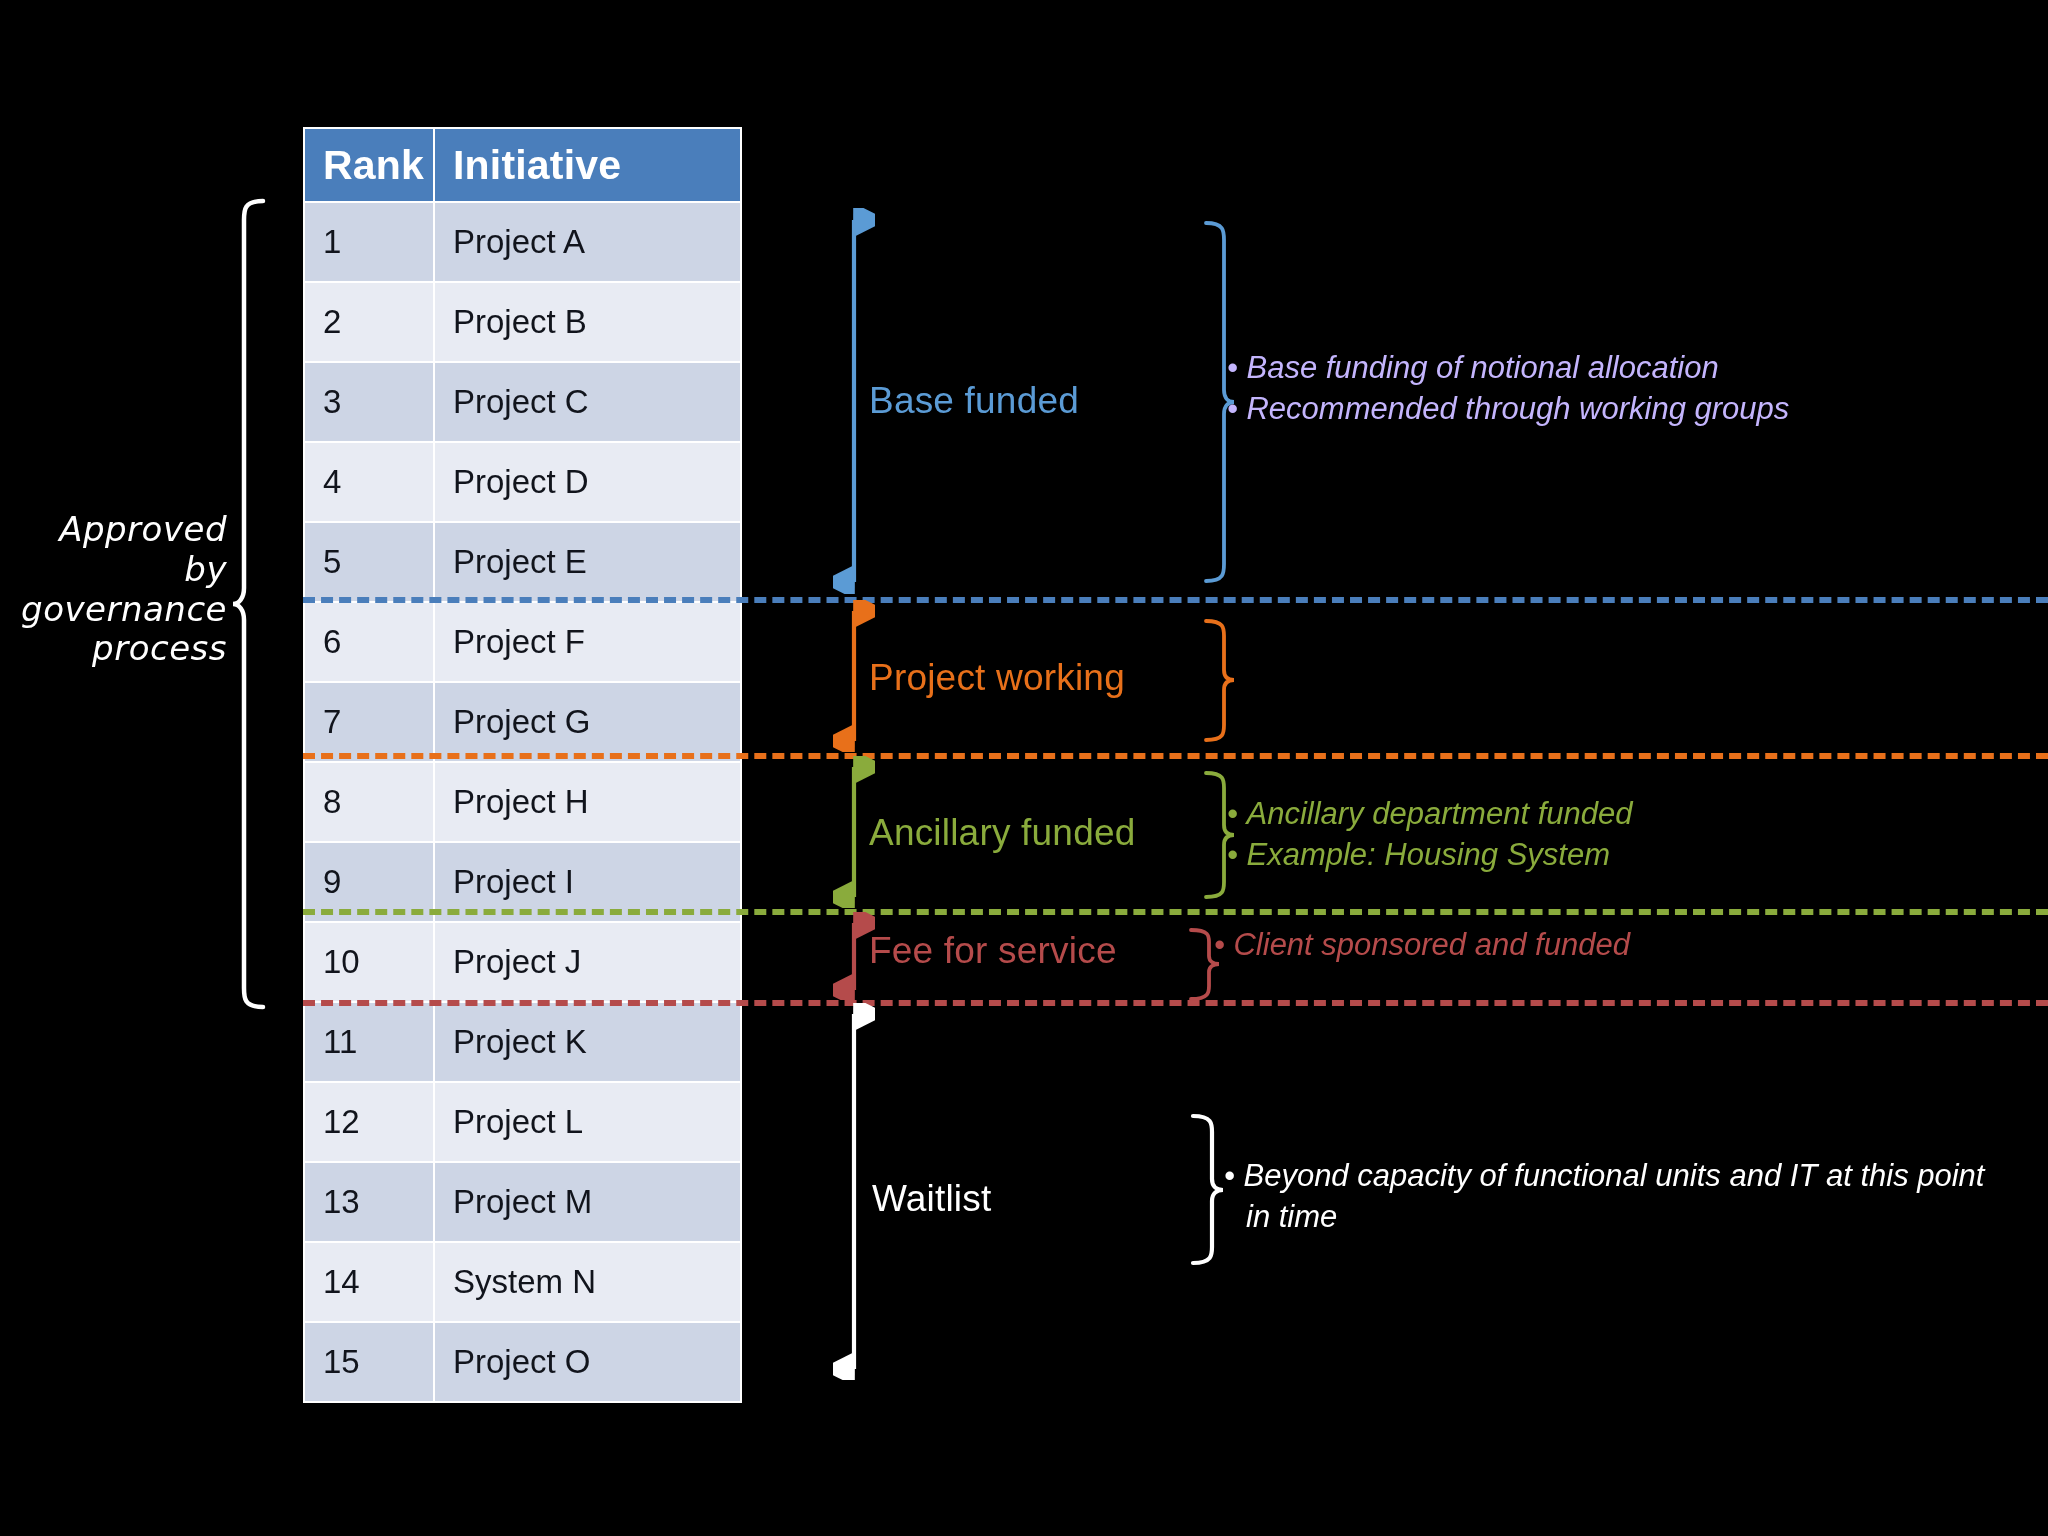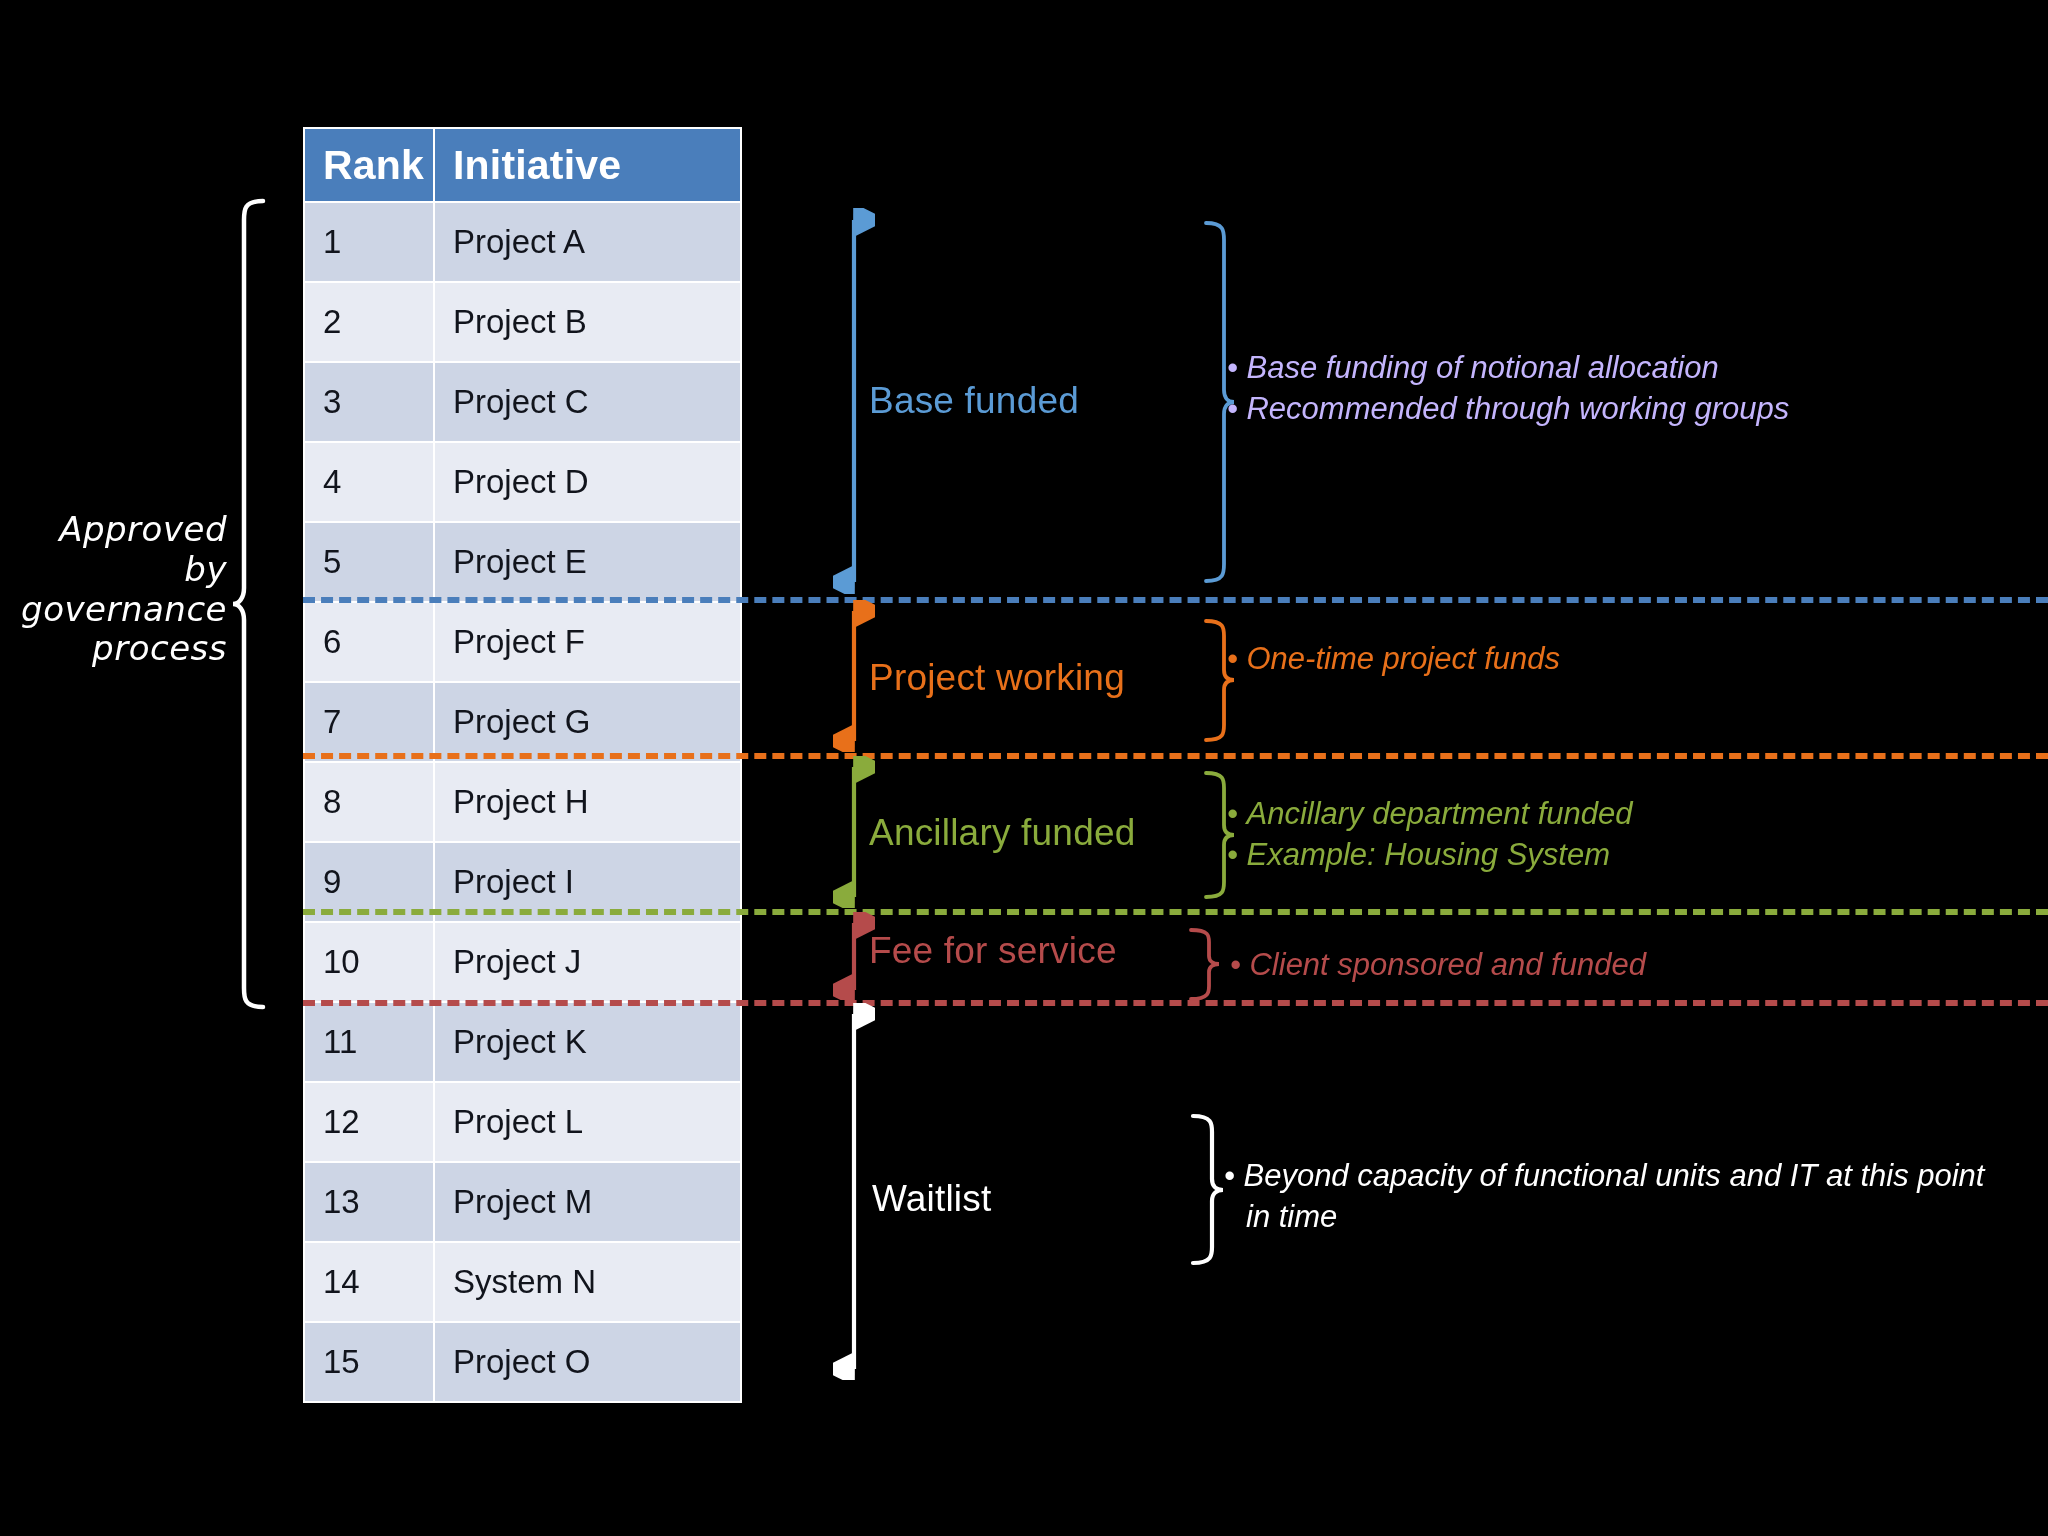--- a/index.html
+++ b/index.html
@@ -168,21 +168,20 @@
       </marker>
     </defs>
     <line x1="21" y1="11" x2="21" y2="141" stroke="#e8701a" stroke-width="4.2" marker-start="url(#mUp-or)" marker-end="url(#mDn-or)"></line>
   </svg>
   <div class="seg-label" style="left:869px;top:657px;color:#e8701a;">Project working</div>
 
   <svg class="rb" style="left:1203px;top:618px;" width="34" height="128" viewBox="0 0 34 128">
     <path d="M31 3 C13 3 13 10 13 18 L13 52 C13 60 8 62 3 62 C8 62 13 64 13 72 L13 107 C13 115 13 122 31 122" fill="none" stroke="#e8701a" stroke-width="3.8" stroke-linecap="round" transform="translate(34,0) scale(-1,1)"></path>
   </svg>
   <div class="note-wrap" style="left:1227px;top:638px;color:#e8701a;">
-    <div><span>•&nbsp;</span><span>One-time project funds</span></div>
   </div>
 
   <svg class="arrow-svg" style="left:833px;top:756px;" width="42" height="152" viewBox="0 0 42 152">
     <defs>
       <marker id="mUp-gr" markerWidth="9" markerHeight="9" refX="4.5" refY="8.2" orient="auto">
         <path d="M0.4,8.4 L4.5,0.3 L8.6,8.4 Z" fill="#8aab3c"></path>
       </marker>
       <marker id="mDn-gr" markerWidth="9" markerHeight="9" refX="4.5" refY="0.8" orient="auto">
         <path d="M0.4,0.6 L8.6,0.6 L4.5,8.7 Z" fill="#8aab3c"></path>
       </marker>
@@ -208,21 +207,21 @@
         <path d="M0.4,0.6 L8.6,0.6 L4.5,8.7 Z" fill="#b54b4b"></path>
       </marker>
     </defs>
     <line x1="21" y1="11" x2="21" y2="78" stroke="#b54b4b" stroke-width="4.2" marker-start="url(#mUp-rd)" marker-end="url(#mDn-rd)"></line>
   </svg>
   <div class="seg-label" style="left:869px;top:930px;color:#b54b4b;">Fee for service</div>
 
   <svg class="rb" style="left:1188px;top:927px;" width="34" height="80" viewBox="0 0 34 80">
     <path d="M31 3 C13 3 13 9 13 15 L13 29 C13 35 8 37 3 37 C8 37 13 39 13 45 L13 59 C13 65 13 72 31 72" fill="none" stroke="#b54b4b" stroke-width="3.8" stroke-linecap="round" transform="translate(34,0) scale(-1,1)"></path>
   </svg>
-  <div class="note-wrap" style="left:1214px;top:944px;color:#b54b4b;margin-left:16px;">
+  <div class="note-wrap" style="left:1214px;top:924px;color:#b54b4b;">
     <div><span>•&nbsp;</span><span>Client sponsored and funded</span></div>
   </div>
 
   <svg class="arrow-svg" style="left:833px;top:1003px;" width="42" height="377" viewBox="0 0 42 377">
     <defs>
       <marker id="mUp-wh" markerWidth="9" markerHeight="9" refX="4.5" refY="8.2" orient="auto">
         <path d="M0.4,8.4 L4.5,0.3 L8.6,8.4 Z" fill="#ffffff"></path>
       </marker>
       <marker id="mDn-wh" markerWidth="9" markerHeight="9" refX="4.5" refY="0.8" orient="auto">
         <path d="M0.4,0.6 L8.6,0.6 L4.5,8.7 Z" fill="#ffffff"></path>

